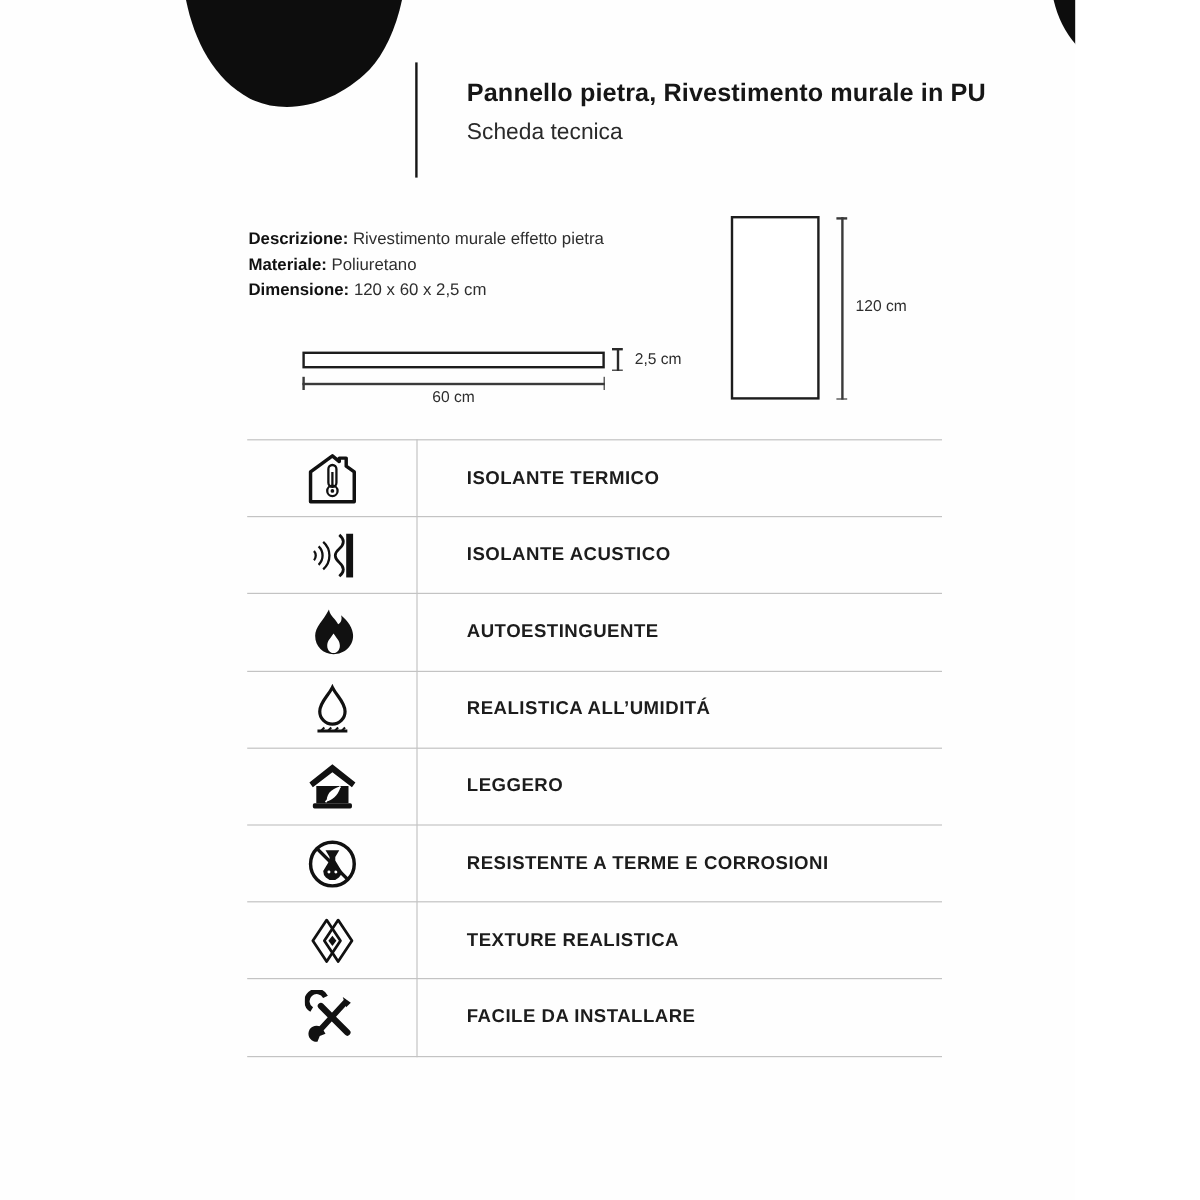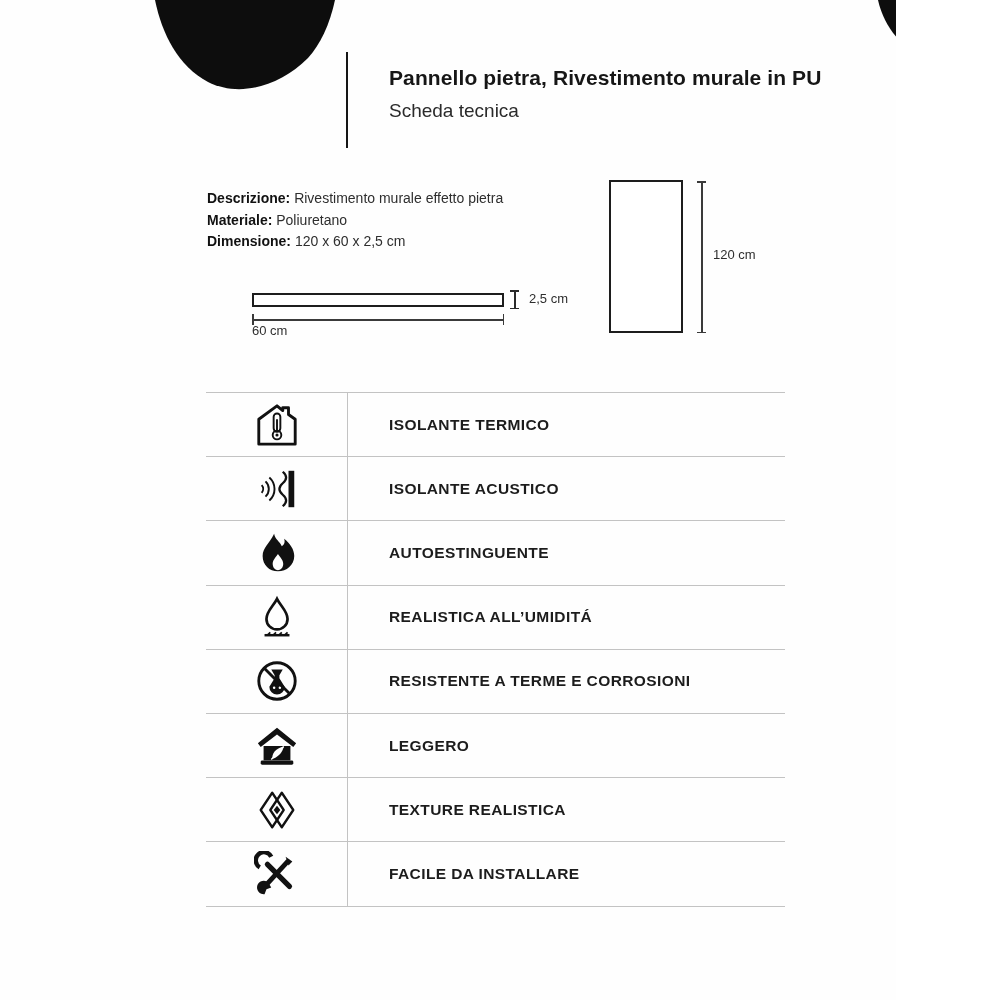--- a/index.html
+++ b/index.html
@@ -19,21 +19,21 @@
 
   .panel-side { position:absolute; left:252px; top:293px; width:252px; height:14px; border:2px solid #1d1d1d; background:#fff; }
   .thick-marker { position:absolute; left:510px; top:290px; width:9px; height:19px; }
   .thick-marker .vline { position:absolute; left:4px; top:0; width:1.5px; height:19px; background:#2a2a2a; }
   .thick-marker .cap { position:absolute; left:0; width:9px; height:1.5px; background:#2a2a2a; }
   .thick-label { position:absolute; left:529px; top:291px; font-size:13px; color:#2e2e2e;text-align:center; }
 
   .dim-h { position:absolute; left:252px; top:314px; width:252px; height:11px; }
   .dim-h .line { position:absolute; left:0; top:5px; width:252px; height:1.5px; background:#3a3a3a; }
   .dim-h .tick { position:absolute; top:0; width:1.5px; height:11px; background:#3a3a3a; }
-  .dim-h-label { position:absolute; left:252px; top:323px; width:252px; font-size:13px; color:#2e2e2e; }
+  .dim-h-label { position:absolute; left:252px; top:323px; width:252px; text-align:center; font-size:13px; color:#2e2e2e; }
 
   .panel-front { position:absolute; left:609px; top:180px; width:74px; height:153px; border:2px solid #1d1d1d; background:#fff; }
   .dim-v { position:absolute; left:697px; top:181px; width:9px; height:152px; }
   .dim-v .line { position:absolute; left:4px; top:0; width:1.5px; height:152px; background:#3a3a3a; }
   .dim-v .cap { position:absolute; left:0; width:9px; height:1.5px; background:#3a3a3a; }
   .dim-v-label { position:absolute; left:713px; top:247px; font-size:13px; color:#2e2e2e; }
 
   .features { position:absolute; left:206px; top:366px; width:579px; }
   .feature-row { display:flex; align-items:center; height:64.2px; border-top:1px solid #c3c3c3; }
   .features .bottom-border { border-top:1px solid #c3c3c3; }
@@ -79,21 +79,21 @@
   <div class="dim-h-label">60 cm</div>
 
   <div class="panel-front"></div>
   <div class="dim-v">
     <div class="cap" style="top:0;"></div>
     <div class="line"></div>
     <div class="cap" style="top:150.5px;"></div>
   </div>
   <div class="dim-v-label">120 cm</div>
 
-  <div class="features" style="position:absolute;margin-top:26px;">
+  <div class="features" style="position:absolute;">
     <div class="col-divider"></div>
 
     <div class="feature-row">
       <div class="icon-cell">
         <svg width="46" height="46" viewBox="0 0 48 48">
           <path d="M24,4 L5,18 L5,44 L43,44 L43,18 L36,13 L36,6 L30,6 L30,9 Z" fill="none" stroke="#111" stroke-width="3" stroke-linejoin="round"></path>
           <rect x="20.5" y="12" width="7" height="19" rx="3.5" fill="none" stroke="#111" stroke-width="2"></rect>
           <circle cx="24" cy="34.5" r="4.5" fill="none" stroke="#111" stroke-width="2"></circle>
           <line x1="24" y1="18" x2="24" y2="31" stroke="#111" stroke-width="2"></line>
           <circle cx="24" cy="34.5" r="1.6" fill="#111"></circle>
@@ -135,41 +135,41 @@
           <line x1="26" y1="43" x2="29" y2="40" stroke="#111" stroke-width="1.8"></line>
           <line x1="32" y1="43" x2="35" y2="40" stroke="#111" stroke-width="1.8"></line>
         </svg>
       </div>
       <div class="label-cell">REALISTICA ALL’UMIDITÁ</div>
     </div>
 
     <div class="feature-row">
       <div class="icon-cell">
         <svg width="46" height="46" viewBox="0 0 48 48">
+          <path d="M24,5 L4,21 L7,25 L24,12 L41,25 L44,21 Z" fill="#111"></path>
+          <path d="M10,24 L38,24 L38,39 L10,39 Z" fill="#111"></path>
+          <rect x="7" y="39" width="34" height="4.5" rx="1.5" fill="#111"></rect>
+          <path d="M19,37 C19,29 26,25.5 31,24.5 C30,30.5 25.5,35 20.5,37 Z" fill="#fff"></path>
+          <line x1="31" y1="24.5" x2="18" y2="38" stroke="#fff" stroke-width="1.4"></line>
+        </svg>
+      </div>
+      <div class="label-cell">LEGGERO</div>
+    </div>
+
+    <div class="feature-row">
+      <div class="icon-cell">
+        <svg width="46" height="46" viewBox="0 0 48 48">
           <circle cx="24" cy="24" r="19" fill="none" stroke="#111" stroke-width="3"></circle>
           <path d="M18,12 h12 l-3.5,6 v3 l5.5,9 a6,6 0 1 1 -16,0 l5.5,-9 v-3 Z" fill="#111"></path>
           <circle cx="21" cy="31" r="1.3" fill="#fff"></circle>
           <circle cx="27" cy="31" r="1.3" fill="#fff"></circle>
           <line x1="10" y1="10" x2="38" y2="38" stroke="#111" stroke-width="3"></line>
         </svg>
       </div>
       <div class="label-cell">RESISTENTE A TERME E CORROSIONI</div>
-    </div>
-
-    <div class="feature-row">
-      <div class="icon-cell">
-        <svg width="46" height="46" viewBox="0 0 48 48">
-          <path d="M24,5 L4,21 L7,25 L24,12 L41,25 L44,21 Z" fill="#111"></path>
-          <path d="M10,24 L38,24 L38,39 L10,39 Z" fill="#111"></path>
-          <rect x="7" y="39" width="34" height="4.5" rx="1.5" fill="#111"></rect>
-          <path d="M19,37 C19,29 26,25.5 31,24.5 C30,30.5 25.5,35 20.5,37 Z" fill="#fff"></path>
-          <line x1="31" y1="24.5" x2="18" y2="38" stroke="#fff" stroke-width="1.4"></line>
-        </svg>
-      </div>
-      <div class="label-cell">LEGGERO</div>
     </div>
 
     <div class="feature-row">
       <div class="icon-cell">
         <svg width="46" height="46" viewBox="0 0 48 48">
           <path d="M19,6 L31,24 L19,42 L7,24 Z" fill="none" stroke="#111" stroke-width="2.4" stroke-linejoin="round"></path>
           <path d="M29,6 L41,24 L29,42 L17,24 Z" fill="none" stroke="#111" stroke-width="2.4" stroke-linejoin="round"></path>
           <path d="M24,19.5 L27.5,24 L24,28.5 L20.5,24 Z" fill="#111"></path>
         </svg>
       </div>

